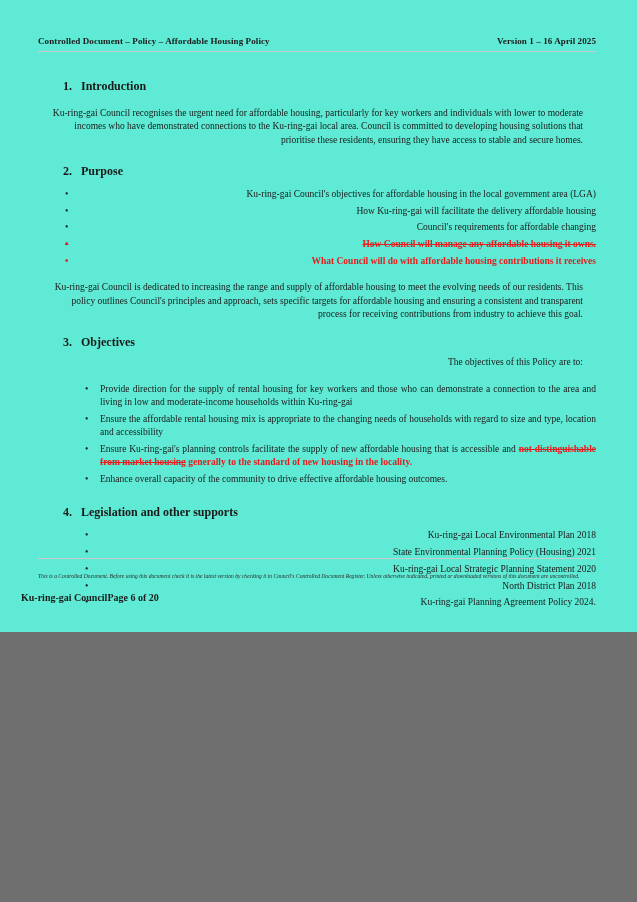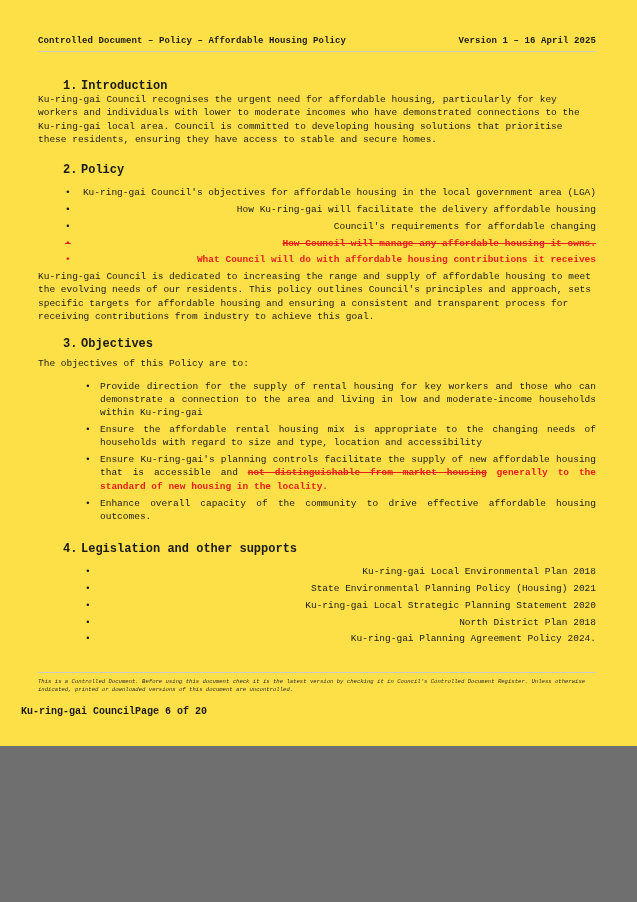--- a/index.html
+++ b/index.html
@@ -1,38 +1,38 @@
 <!DOCTYPE html>
 <html><head>
 <meta charset="utf-8">
 <style>
   html,body{margin:0;padding:0;background:#6f6f6f;}
   .page{
     position:relative;
-    width:637px;height:746px;
-    background:#fde047;
-    font-family:Liberation Mono, monospace;
+    width:637px;height:632px;
+    background:#5eead4;
+    font-family:Liberation Serif, serif;
     color:#1a1a1a;
     box-sizing:border-box;
     overflow:hidden;
   }
   .content{padding:36px 41px 0 38px;}
   
   .hdr{display:flex;justify-content:space-between;align-items:flex-start;
        font-size:9px;font-weight:bold;letter-spacing:.1px;}
   .hdr-rule{border:0;border-top:1.5px solid #cbcbcb;margin:5px 0 0 0;}
   
   .sec-h{display:flex;font-size:12px;font-weight:bold;margin:0 0 0 25px;}
   .sec-h .num{width:18px;flex:none;}
   .h1{margin-top:27px;}
   .h2{margin-top:17px;}
   .h3{margin-top:14px;}
   .h4{margin-top:19px;}
   
-  p.body, .lead{font-size:9.5px;line-height:13.3px;margin:0;}
+  p.body, .lead{font-size:9.5px;line-height:13.3px;margin:13px;text-align:right;}
   .p-top8{margin-top:7px;}
   .p-top12{margin-top:12px;}
   .p-top9{margin-top:9px;}
   .lead{margin-top:6px;}
   
   .blist{margin:9px 0 0 0;}
   .blist .brow{display:flex;font-size:9.5px;line-height:13.3px;margin-bottom:3.5px;}
   .blist.lvl1{margin-left:27px;}
   .blist.lvl2{margin-left:47px;}
   .brow .dot{flex:none;width:17px;}
@@ -61,21 +61,21 @@
     <hr class="hdr-rule">
 
     <div class="sec-h h1">
       <span class="num">1.</span>
       <span>Introduction</span>
     </div>
     <p class="body p-top8">Ku-ring-gai Council recognises the urgent need for affordable housing, particularly for key workers and individuals with lower to moderate incomes who have demonstrated connections to the Ku-ring-gai local area. Council is committed to developing housing solutions that prioritise these residents, ensuring they have access to stable and secure homes.</p>
 
     <div class="sec-h h2">
       <span class="num">2.</span>
-      <span>Policy</span>
+      <span>Purpose</span>
     </div>
 
     <div class="blist lvl1">
       <div class="brow">
         <span class="dot">•</span>
         <span class="btxt">Ku-ring-gai Council's objectives for affordable housing in the local government area (LGA)</span>
       </div>
       <div class="brow">
         <span class="dot">•</span>
         <span class="btxt">How Ku-ring-gai will facilitate the delivery affordable housing</span>

